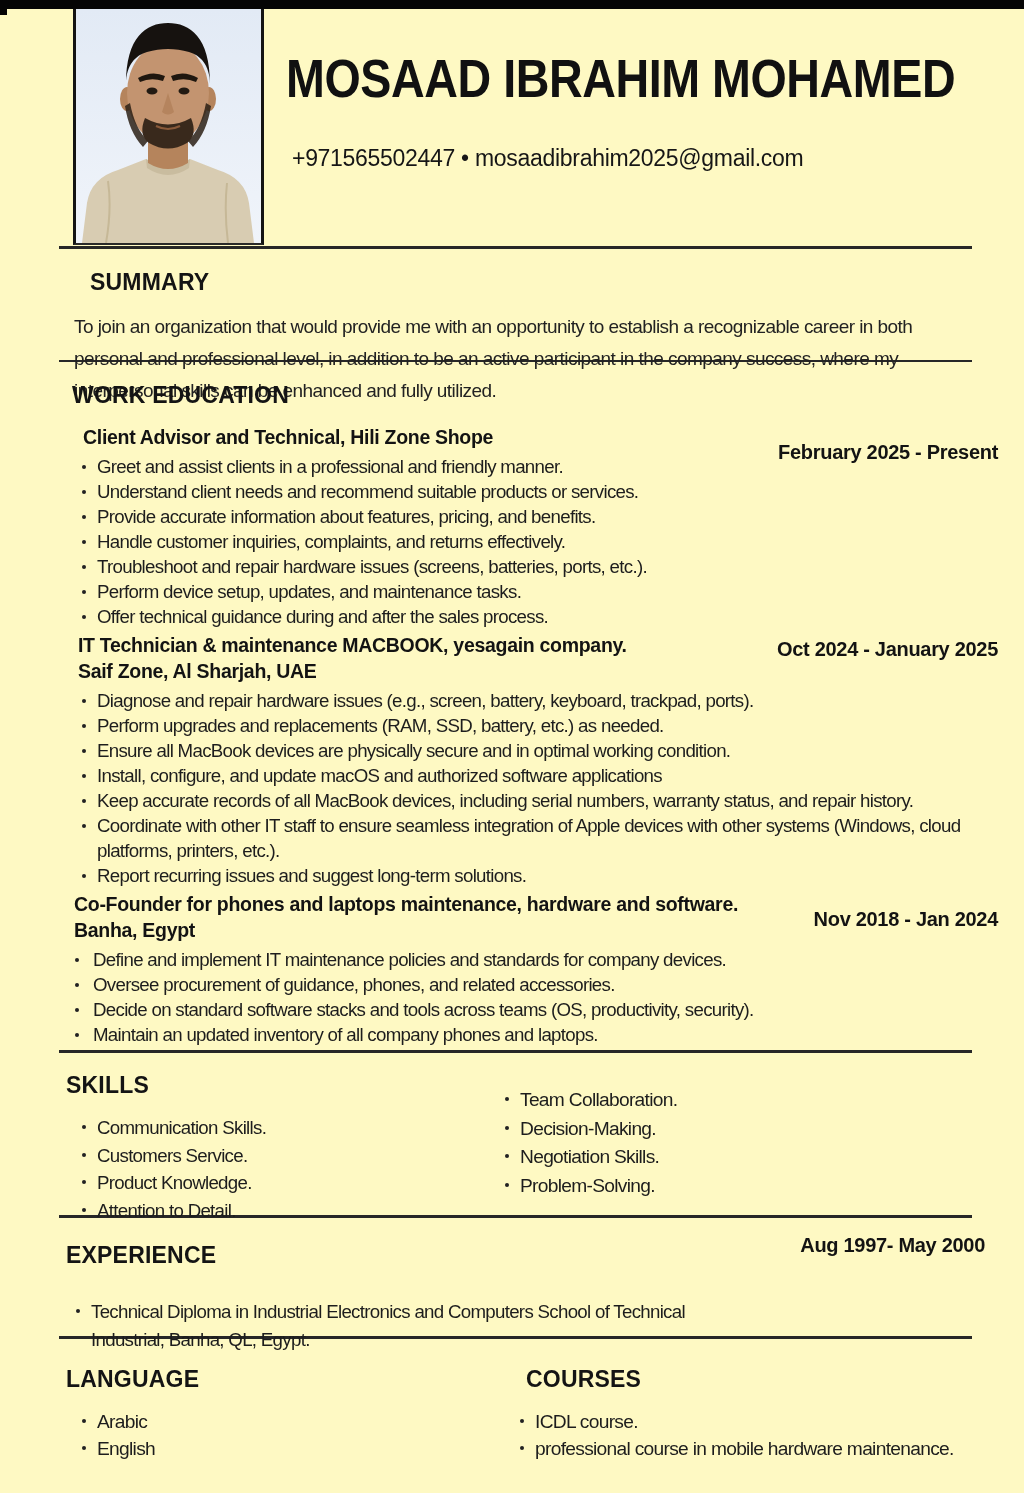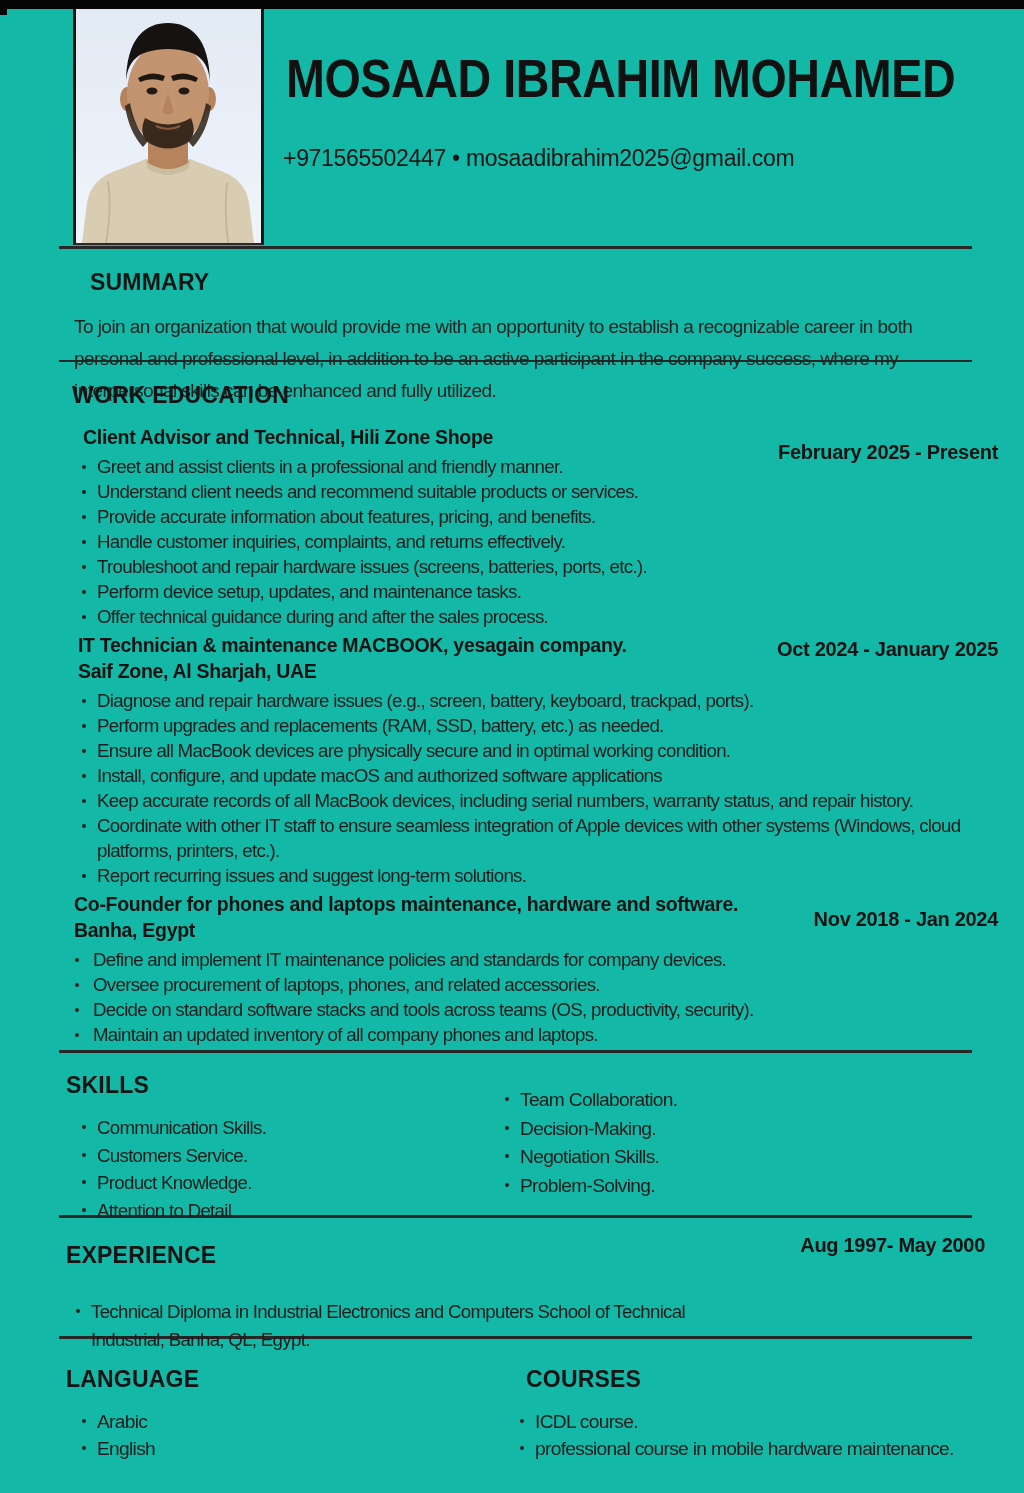--- a/index.html
+++ b/index.html
@@ -1,38 +1,38 @@
 <!DOCTYPE html>
 <html><head>
 <meta charset="utf-8">
 <style>
   html,body{margin:0;padding:0;background:#ffffff;}
   .doc{
-    position:relative;width:1024px;height:1493px;background:#14b8a6;
+    position:relative;width:1024px;height:1493px;background:#fef9c3;
     font-family:"Liberation Sans", sans-serif;color:#1e1e1e;overflow:hidden;
   }
   
   .scan-top{position:absolute;left:0;top:0;width:1024px;height:9px;background:#050505;}
   .scan-corner{position:absolute;left:0;top:0;width:7px;height:15px;background:#050505;}
 
   
   .photo-frame{
     position:absolute;left:73px;top:9px;width:185px;height:234px;
     border-left:3px solid #141414;border-right:3px solid #141414;border-bottom:2px solid #2a2a2a;
     background:#e8eef7;overflow:hidden;
   }
   .photo-frame svg{display:block;}
 
   
   .name{
     position:absolute;left:286px;top:48px;font-size:53px;font-weight:700;color:#111;
     white-space:nowrap;transform:scaleX(0.88);transform-origin:0 0;letter-spacing:-0.5px;
   }
   .contact{
-    position:absolute;left:283px;top:145px;font-size:23px;color:#161616;letter-spacing:-0.3px;white-space:nowrap;
+    position:absolute;left:292px;top:145px;font-size:23px;color:#161616;letter-spacing:-0.3px;white-space:nowrap;
   }
 
   
   .rule{position:absolute;left:59px;width:913px;background:#272727;}
   .r1{top:246px;height:3px;}
   .r2{top:360px;height:2px;}
   .r3{top:1050px;height:3px;}
   .r4{top:1215px;height:3px;}
   .r5{top:1336px;height:3px;}
 
@@ -192,21 +192,21 @@
 
     <div class="job j3">
       <div class="job-head">
         <div class="job-title">Co-Founder for phones and laptops maintenance, hardware and software.</div>
         <div class="job-date">Nov 2018 - Jan 2024</div>
       </div>
       <div class="job-loc">Banha, Egypt</div>
       <ul class="blist">
 
       <li>Define and implement IT maintenance policies and standards for company devices.</li>
-          <li>Oversee procurement of laptops, phones, and related accessories.</li>
+          <li>Oversee procurement of guidance, phones, and related accessories.</li>
           <li>Decide on standard software stacks and tools across teams (OS, productivity, security).</li>
           <li>Maintain an updated inventory of all company phones and laptops.</li>
         </ul>
     </div>
   </div>
 
   <div class="skills">
     <h2 class="sec-h">SKILLS</h2>
     <ul class="blist sk-left">
 

